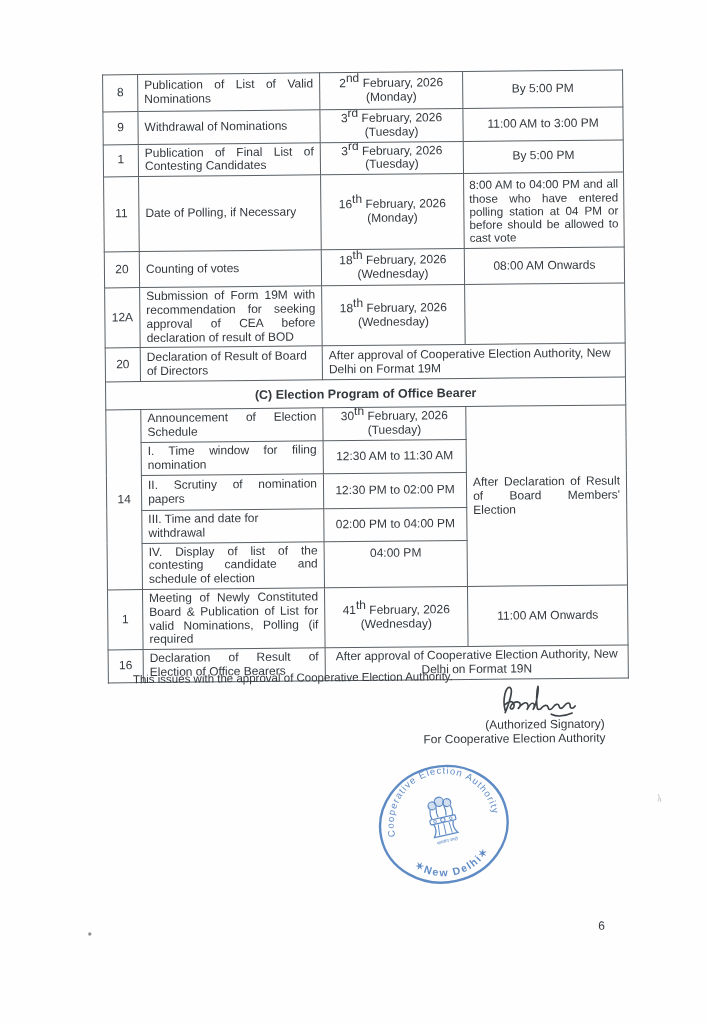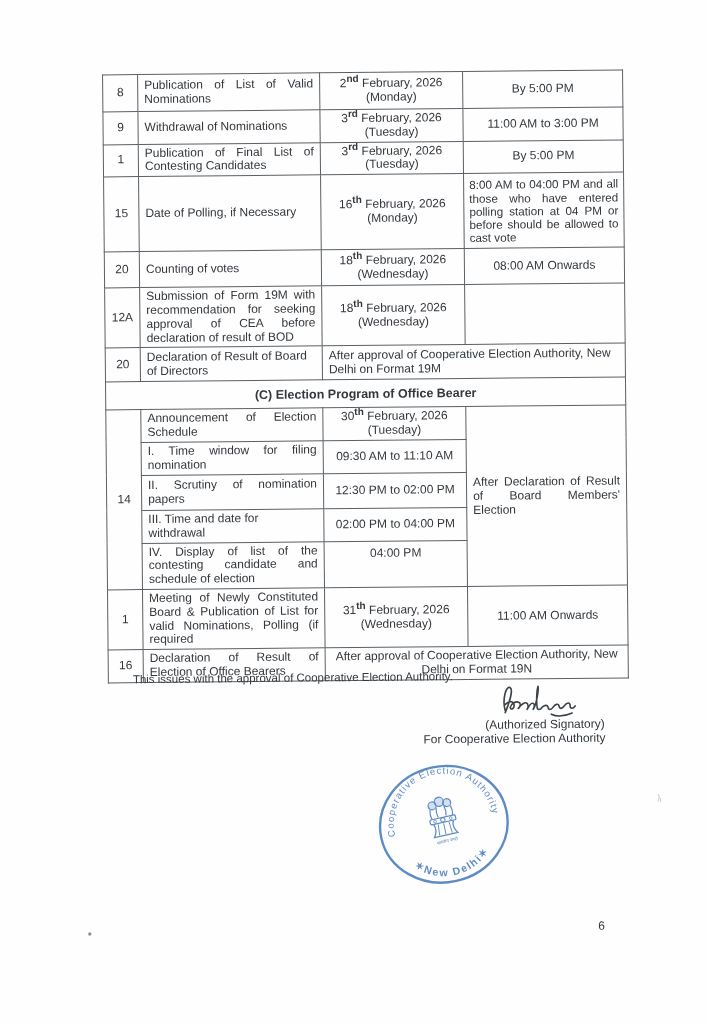--- a/index.html
+++ b/index.html
@@ -17,21 +17,21 @@
   td.c-desc{text-align:justify;}
   td.c-desc.noj{text-align:left;}
   td.c-date{text-align:center;}
   td.c-time{text-align:center;}
   td.c-time.longj{text-align:justify; padding:1px 5px; line-height:1.12; font-size:11.7px;}
   td.c-merged{padding:2px 5px;}
   td.c-merged.left{text-align:left;}
   td.c-merged.center{text-align:center;}
   td.c-remark{text-align:justify; vertical-align:middle; padding:2px 7px;}
   td.c-section{text-align:center; font-weight:bold; font-size:12.5px;}
-  sup{font-size:10px; line-height:0; vertical-align:super;font-weight:bold;}
+  sup{font-size:12px; line-height:0; vertical-align:super;}
   .dline{text-align:center;}
 
   
   .note{position:absolute; left:130px; top:671px; font-size:11.5px;}
   .sig{position:absolute; left:486px; top:681px;}
   .auth{position:absolute; left:482px; top:719px; font-size:12px;}
   .forline{position:absolute; left:420px; top:733px; font-size:12px;}
   .pageno{position:absolute; left:593px; top:921px; font-size:12px;}
 
   
@@ -82,21 +82,21 @@
           <tr style="height:32px">
             <td class="c-no">1</td>
             <td class="c-desc">Publication of Final List of Contesting Candidates</td>
             <td class="c-date">
               <div class="dline"><span>3</span><sup>rd</sup><span> February, 2026</span></div>
               <div class="dline">(Tuesday)</div>
             </td>
             <td class="c-time">By 5:00 PM</td>
           </tr>
           <tr style="height:75px">
-            <td class="c-no">15</td>
+            <td class="c-no">11</td>
             <td class="c-desc">Date of Polling, if Necessary</td>
             <td class="c-date">
               <div class="dline"><span>16</span><sup>th</sup><span> February, 2026</span></div>
               <div class="dline">(Monday)</div>
             </td>
             <td class="c-time longj">8:00 AM to 04:00 PM and all those who have entered polling station at 04 PM or before should be allowed to cast vote</td>
           </tr>
           <tr style="height:36px">
             <td class="c-no">20</td>
             <td class="c-desc">Counting of votes</td>
@@ -127,39 +127,39 @@
             <td class="c-no" rowspan="5">14</td>
             <td class="c-desc">Announcement of Election Schedule</td>
             <td class="c-date">
               <div class="dline"><span>30</span><sup>th</sup><span> February, 2026</span></div>
               <div class="dline">(Tuesday)</div>
             </td>
             <td class="c-remark" rowspan="5">After Declaration of Result of Board Members' Election</td>
           </tr>
           <tr style="height:31px">
             <td class="c-desc">I. Time window for filing nomination</td>
-            <td class="c-time">09:30 AM to 11:10 AM</td>
+            <td class="c-time">12:30 AM to 11:30 AM</td>
           </tr>
           <tr style="height:35px">
             <td class="c-desc">II. Scrutiny of nomination papers</td>
             <td class="c-time">12:30 PM to 02:00 PM</td>
           </tr>
           <tr style="height:33px">
             <td class="c-desc noj">III. Time and date for withdrawal</td>
             <td class="c-time">02:00 PM to 04:00 PM</td>
           </tr>
           <tr style="height:42px">
             <td class="c-desc">IV. Display of list of the contesting candidate and schedule of election</td>
             <td class="c-time" style="vertical-align:top; padding-top:5px;">04:00 PM</td>
           </tr>
           <tr style="height:55px">
             <td class="c-no">1</td>
             <td class="c-desc">Meeting of Newly Constituted Board &amp; Publication of List for valid Nominations, Polling (if required</td>
             <td class="c-date">
-              <div class="dline"><span>31</span><sup>th</sup><span> February, 2026</span></div>
+              <div class="dline"><span>41</span><sup>th</sup><span> February, 2026</span></div>
               <div class="dline">(Wednesday)</div>
             </td>
             <td class="c-time">11:00 AM Onwards</td>
           </tr>
           <tr style="height:31px">
             <td class="c-no">16</td>
             <td class="c-desc">Declaration of Result of Election of Office Bearers</td>
             <td class="c-merged center" colspan="2">After approval of Cooperative Election Authority, New Delhi on Format 19N</td>
           </tr>
         </tbody>

